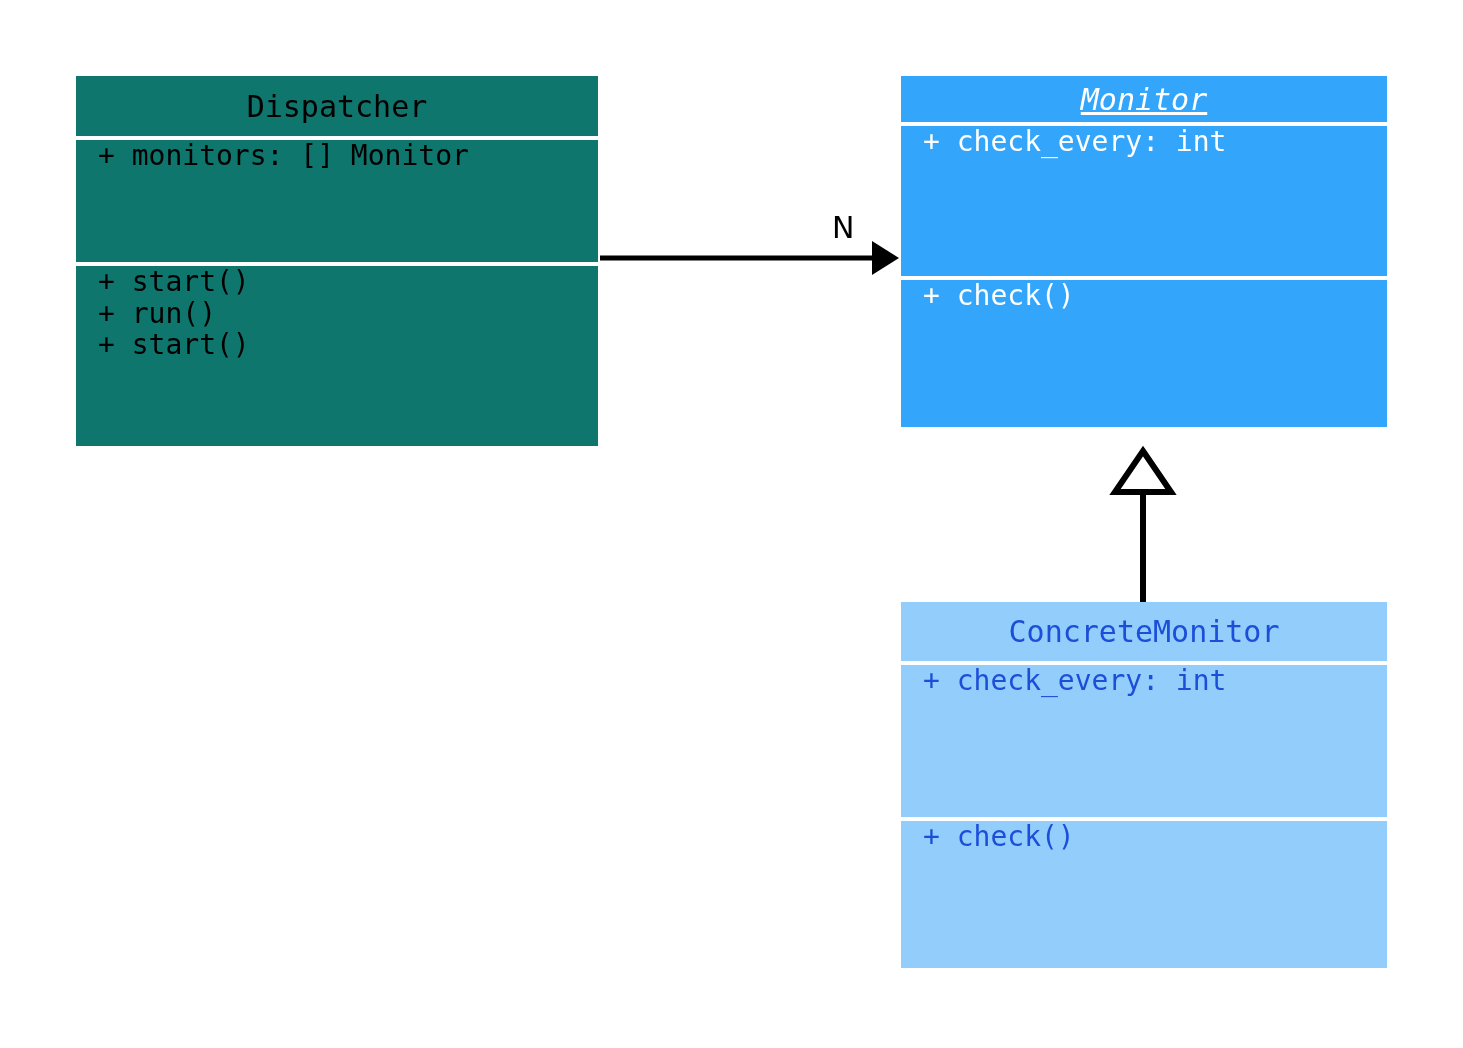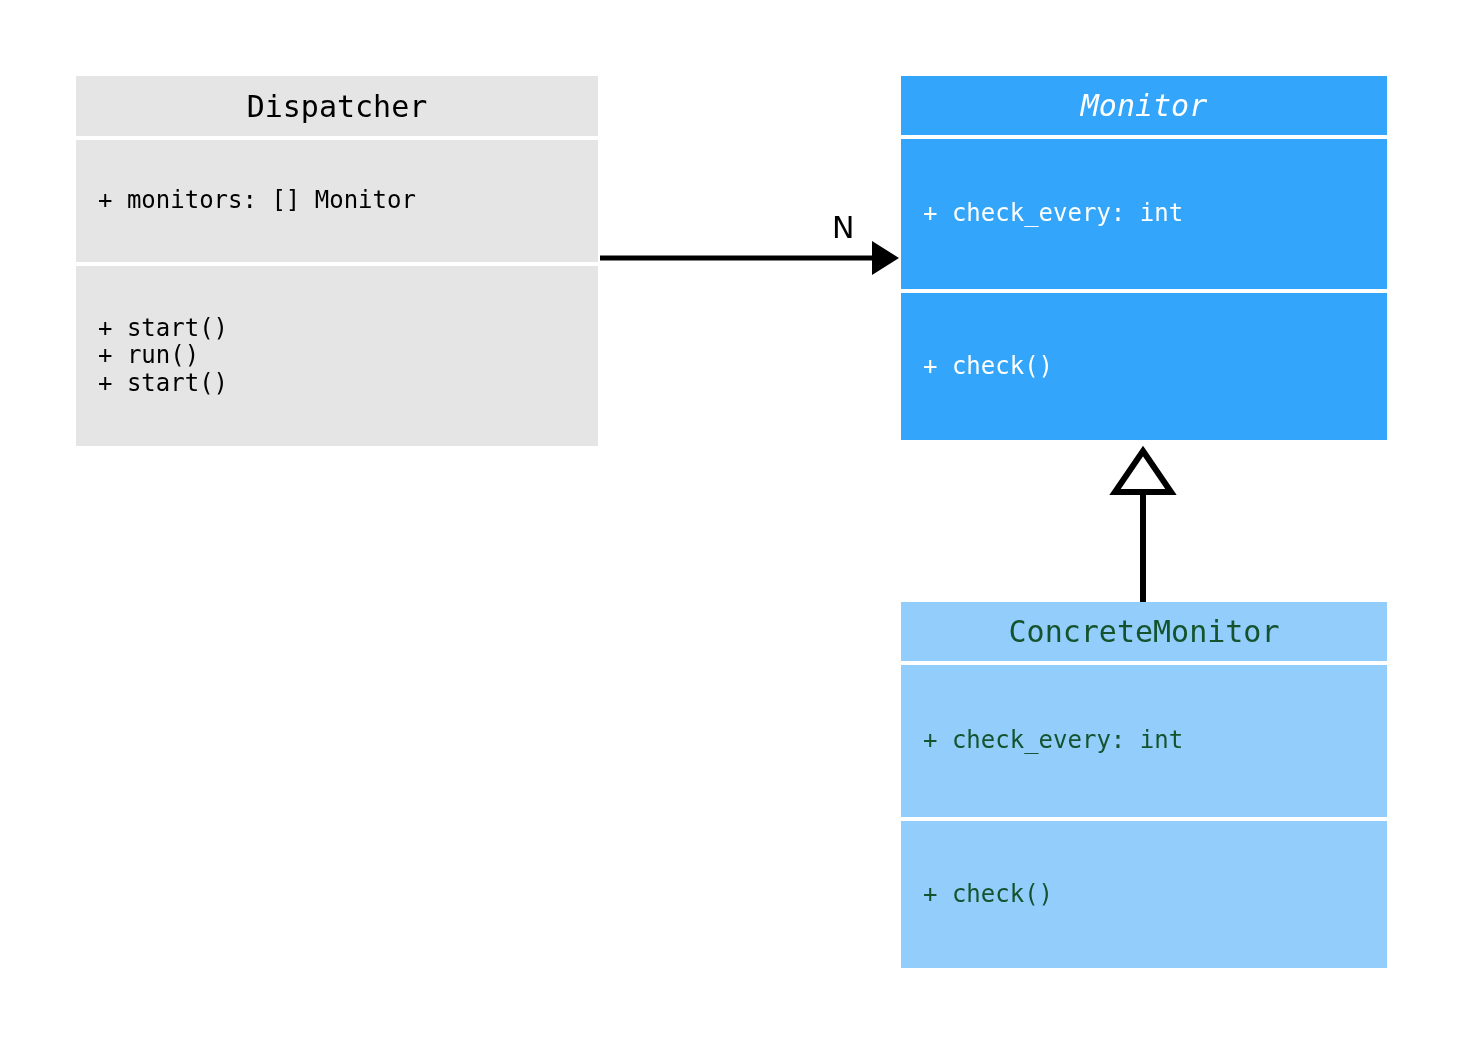--- a/index.html
+++ b/index.html
@@ -37,49 +37,49 @@
     justify-content: center;
     font-size: 30px;
     letter-spacing: 0px;
     white-space: pre;
   }
   .cls-title.abstract { font-style: italic; }
 
   .cls-members {
     display: flex;
     flex-direction: column;
-    justify-content: center;
+    justify-content: flex-start;
     padding-left: 22px;
-    font-size: 24px;
+    font-size: 28px;
     line-height: 1.13;
     white-space: pre;
   }
   .member-line { white-space: pre; }
 
   
-  .theme-yellow .compartment { background: #e5e5e5; }
+  .theme-yellow .compartment { background: #0f766e; }
   .theme-yellow .cls-title,
   .theme-yellow .cls-members { color: #000000; }
 
   .theme-blue .compartment { background: #33a6fc; }
   .theme-blue .cls-title,
   .theme-blue .cls-members { color: #ffffff; }
 
   .theme-lightblue .compartment { background: #92cdfc; }
   .theme-lightblue .cls-title,
-  .theme-lightblue .cls-members { color: #14532d; }
+  .theme-lightblue .cls-members { color: #1d4ed8; }
 
   
   #dispatcher-class { left: 76px;  top: 76px;  width: 522px; height: 370px; }
   #dispatcher-class .c-title   { height: 60px;  }
   #dispatcher-class .c-attrs   { height: 122px; }
   #dispatcher-class .c-methods { height: 180px; }
 
   #monitor-class { left: 901px; top: 76px; width: 486px; height: 364px; }
-  #monitor-class .c-title   { height: 59px;  }
+  #monitor-class .c-title   { height: 46px; text-decoration: underline;  }
   #monitor-class .c-attrs   { height: 150px; }
   #monitor-class .c-methods { height: 147px; }
 
   #concretemonitor-class { left: 901px; top: 602px; width: 486px; height: 366px; }
   #concretemonitor-class .c-title   { height: 59px;  }
   #concretemonitor-class .c-attrs   { height: 152px; }
   #concretemonitor-class .c-methods { height: 147px; }
 
   
   #edges {

